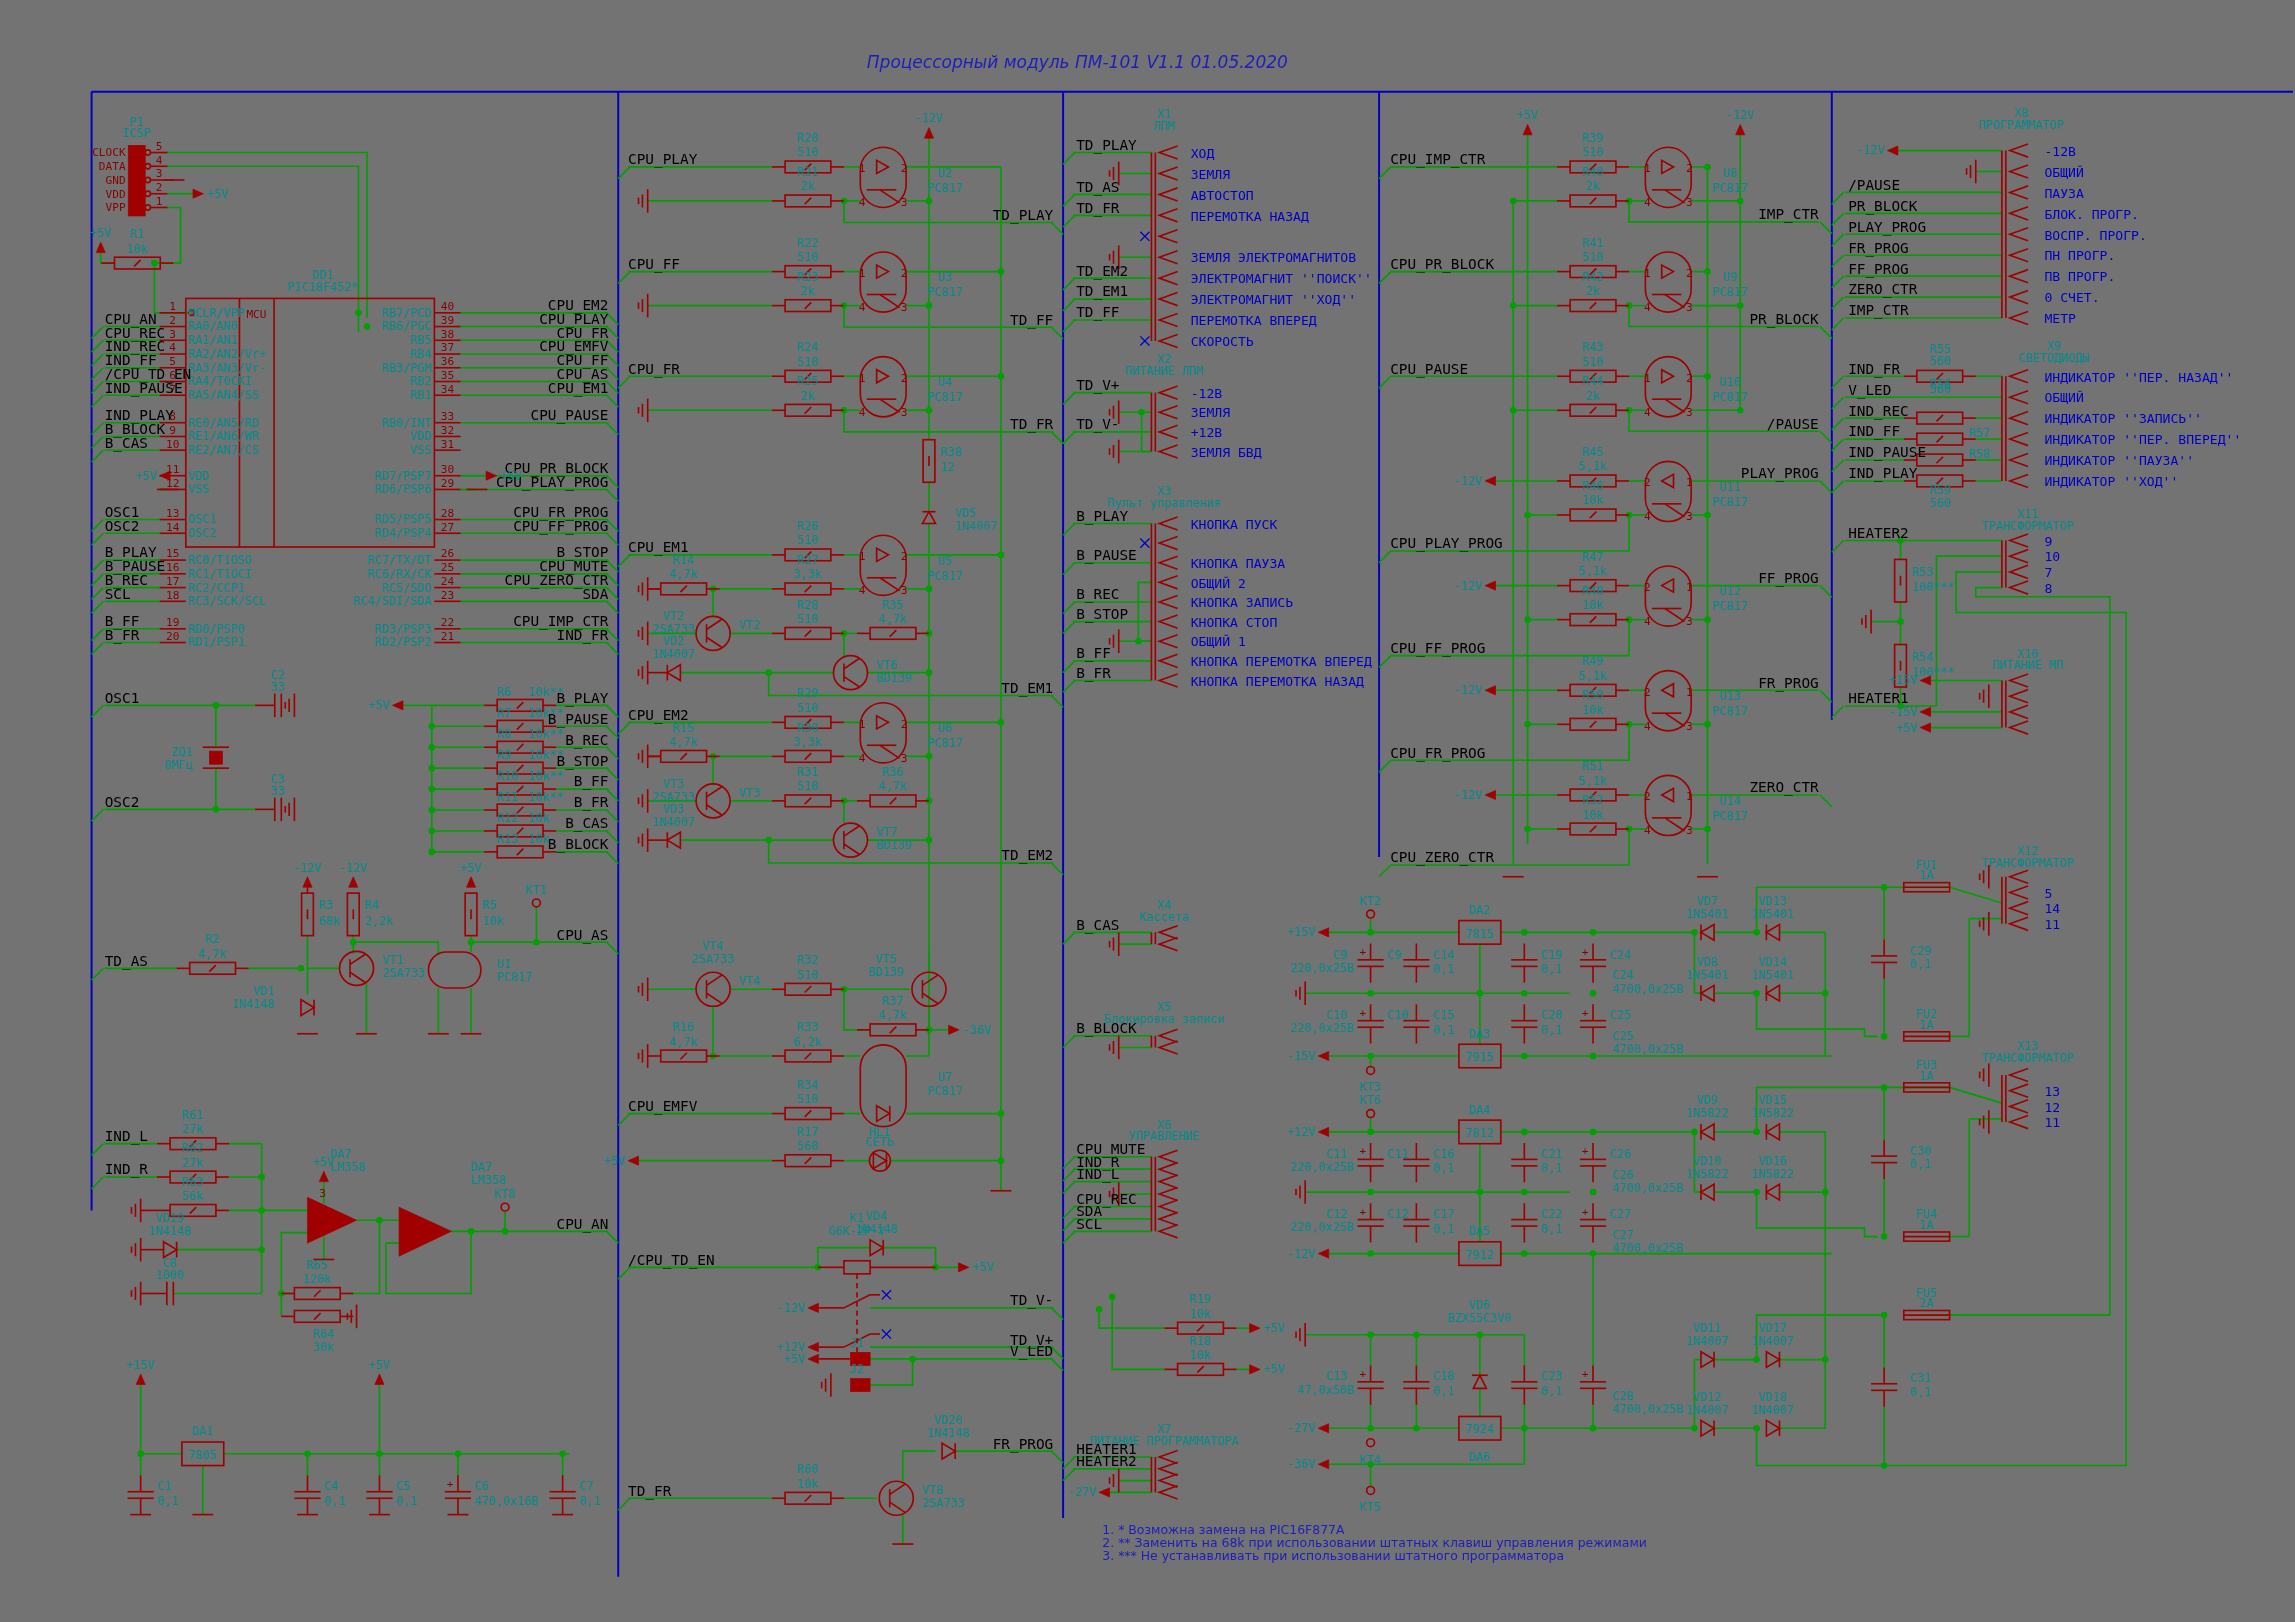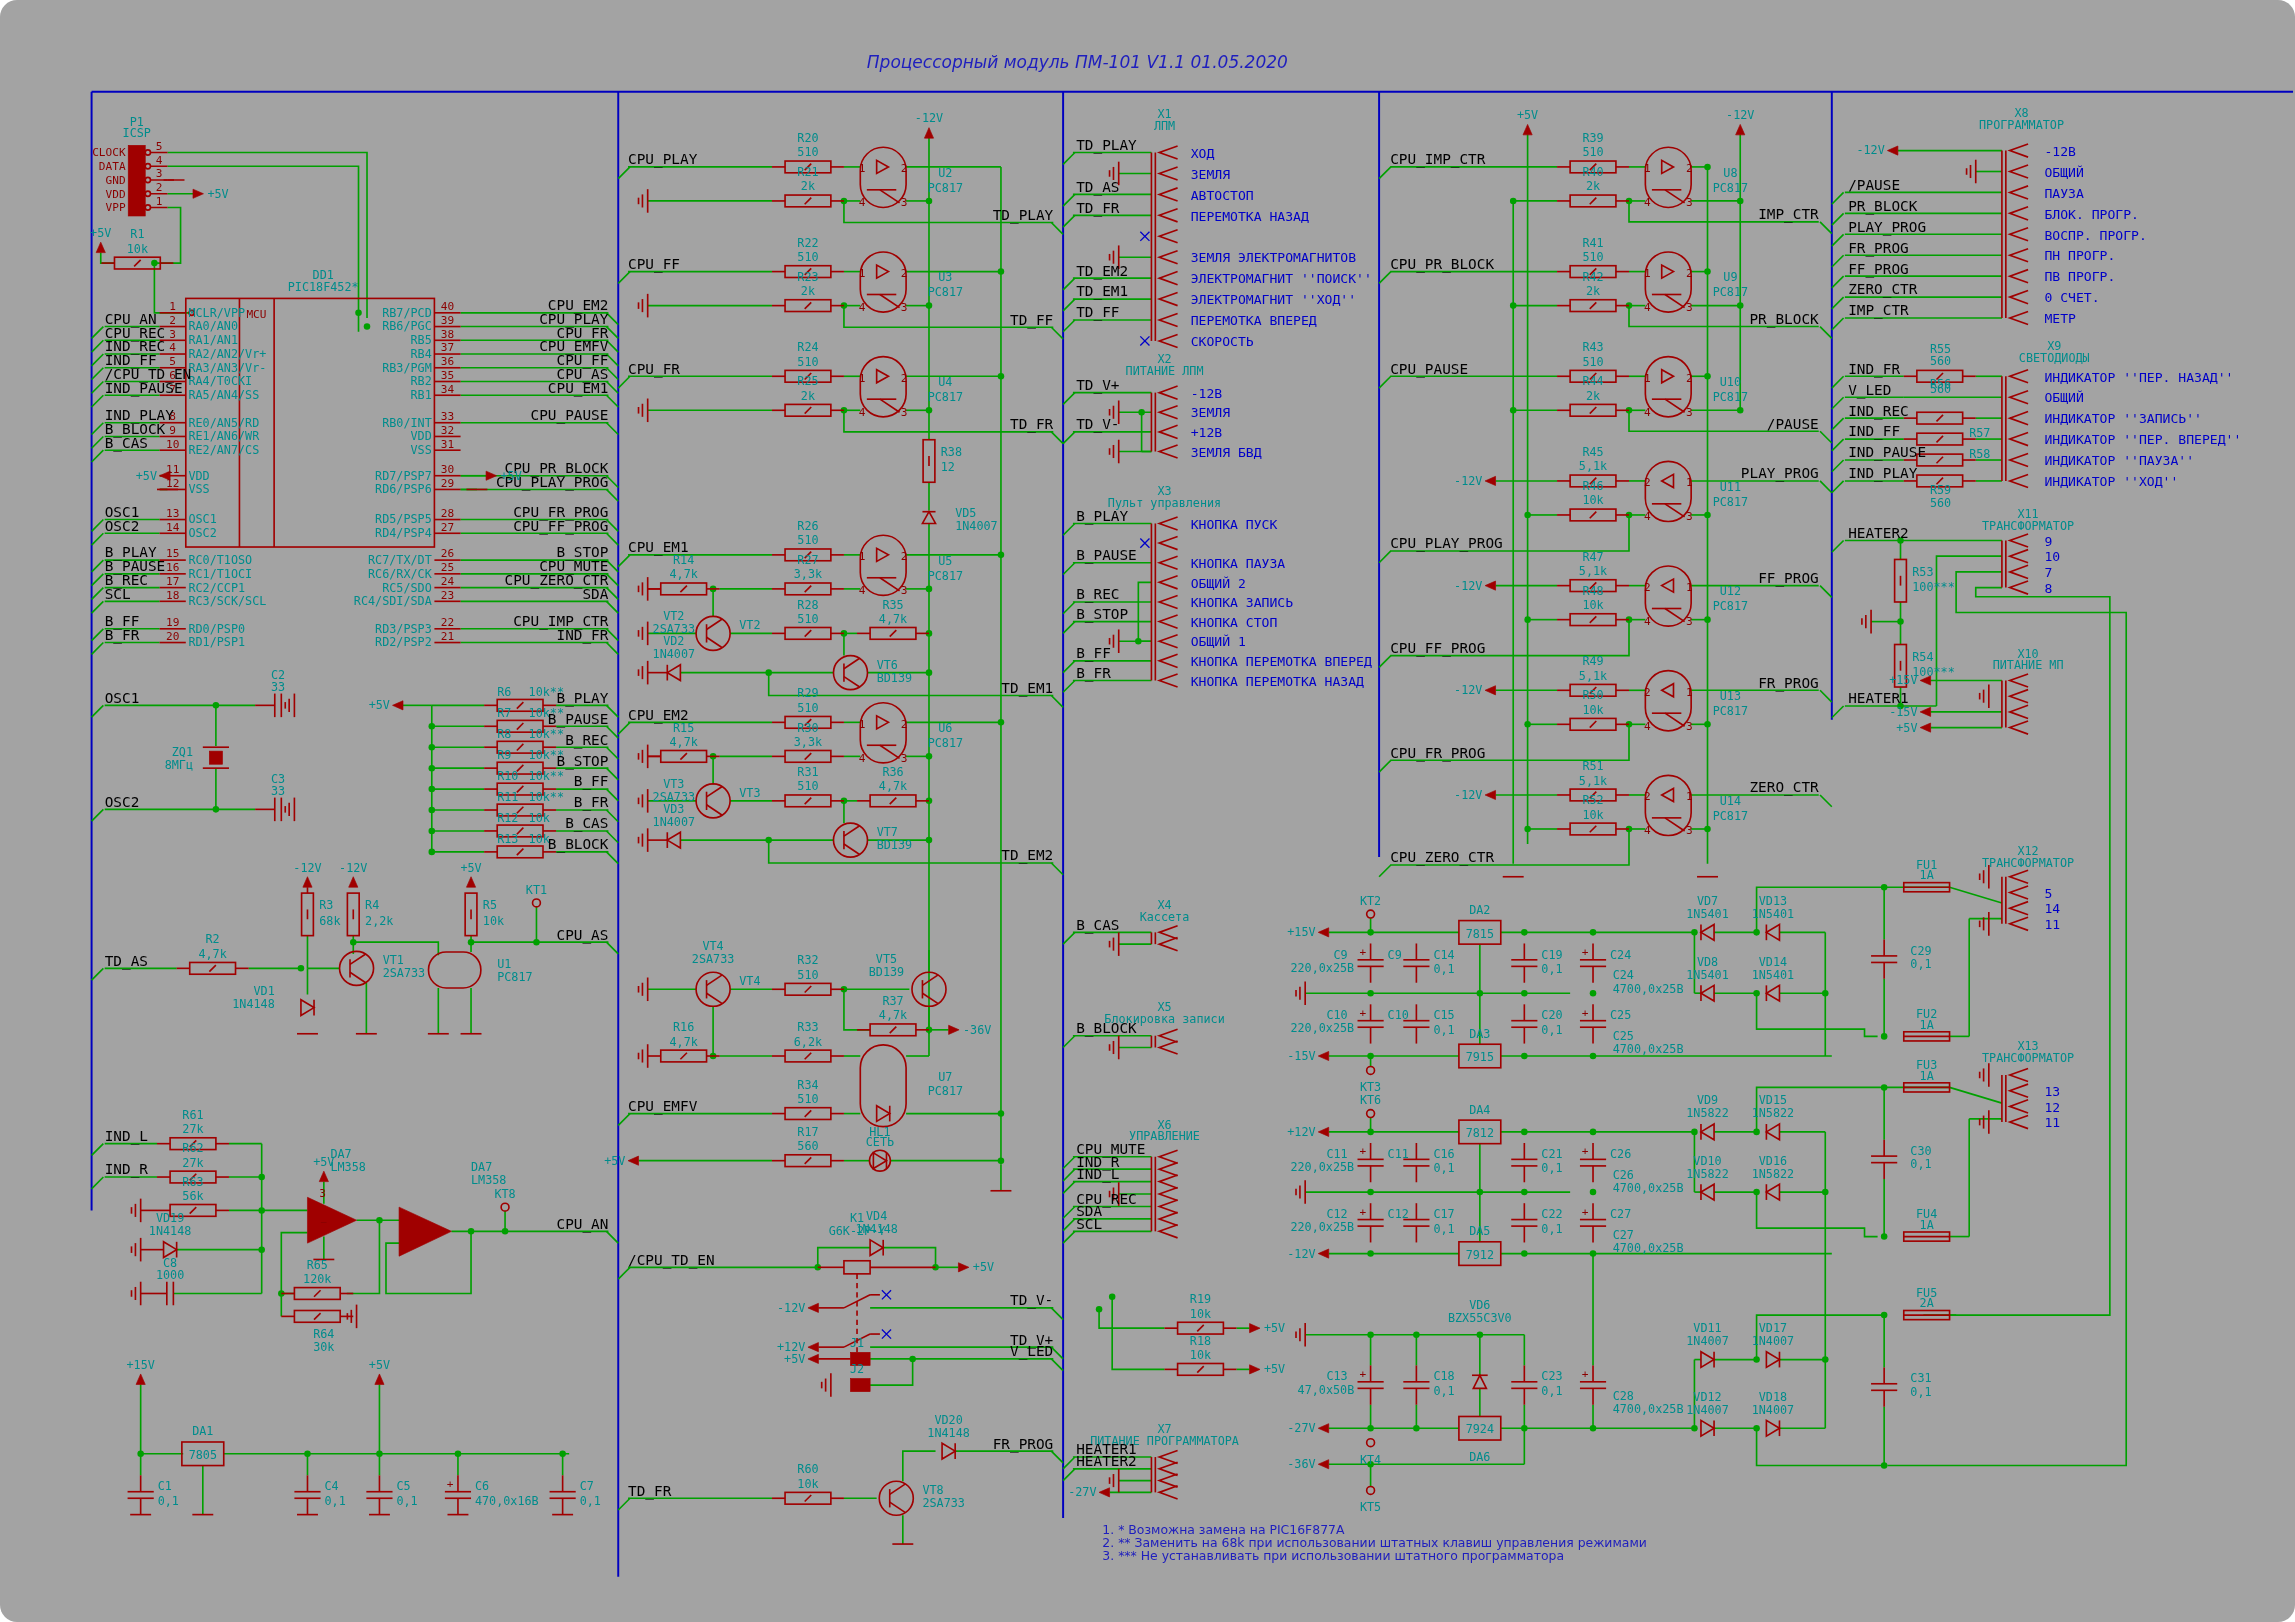--- a/index.html
+++ b/index.html
@@ -1,16 +1,16 @@
 <!DOCTYPE html>
 <html style="font-size:10.5px"><head>
 <meta charset="utf-8">
 <style>
   html,body{margin:0;padding:0;background:#fff;}
-  #root{position:relative;width:2295px;height:1622px;background:#a3a3a3;overflow:hidden;border-radius:17px;}
+  #root{position:relative;width:2295px;height:1622px;background:#737373;overflow:hidden;}
   svg{position:absolute;left:0;top:0;}
   .t{font-family:"DejaVu Sans Mono","Liberation Mono",monospace;}
   .title{font-family:"DejaVu Sans",sans-serif;font-style:italic;font-size:26px;fill:#1e1ebe;}
   .net{font-size:22px;fill:#000;}
   .ref{font-size:18px;fill:#008c8c;}
   .pin{font-size:17px;fill:#8b0000;}
   .pinname{font-size:18px;fill:#008c8c;}
   .conn{font-size:20px;fill:#0000c8;}
   .note{font-family:"DejaVu Sans",sans-serif;font-size:19px;fill:#1e1ebe;}
   .wire{stroke:#00a000;stroke-width:2.5;fill:none;}

